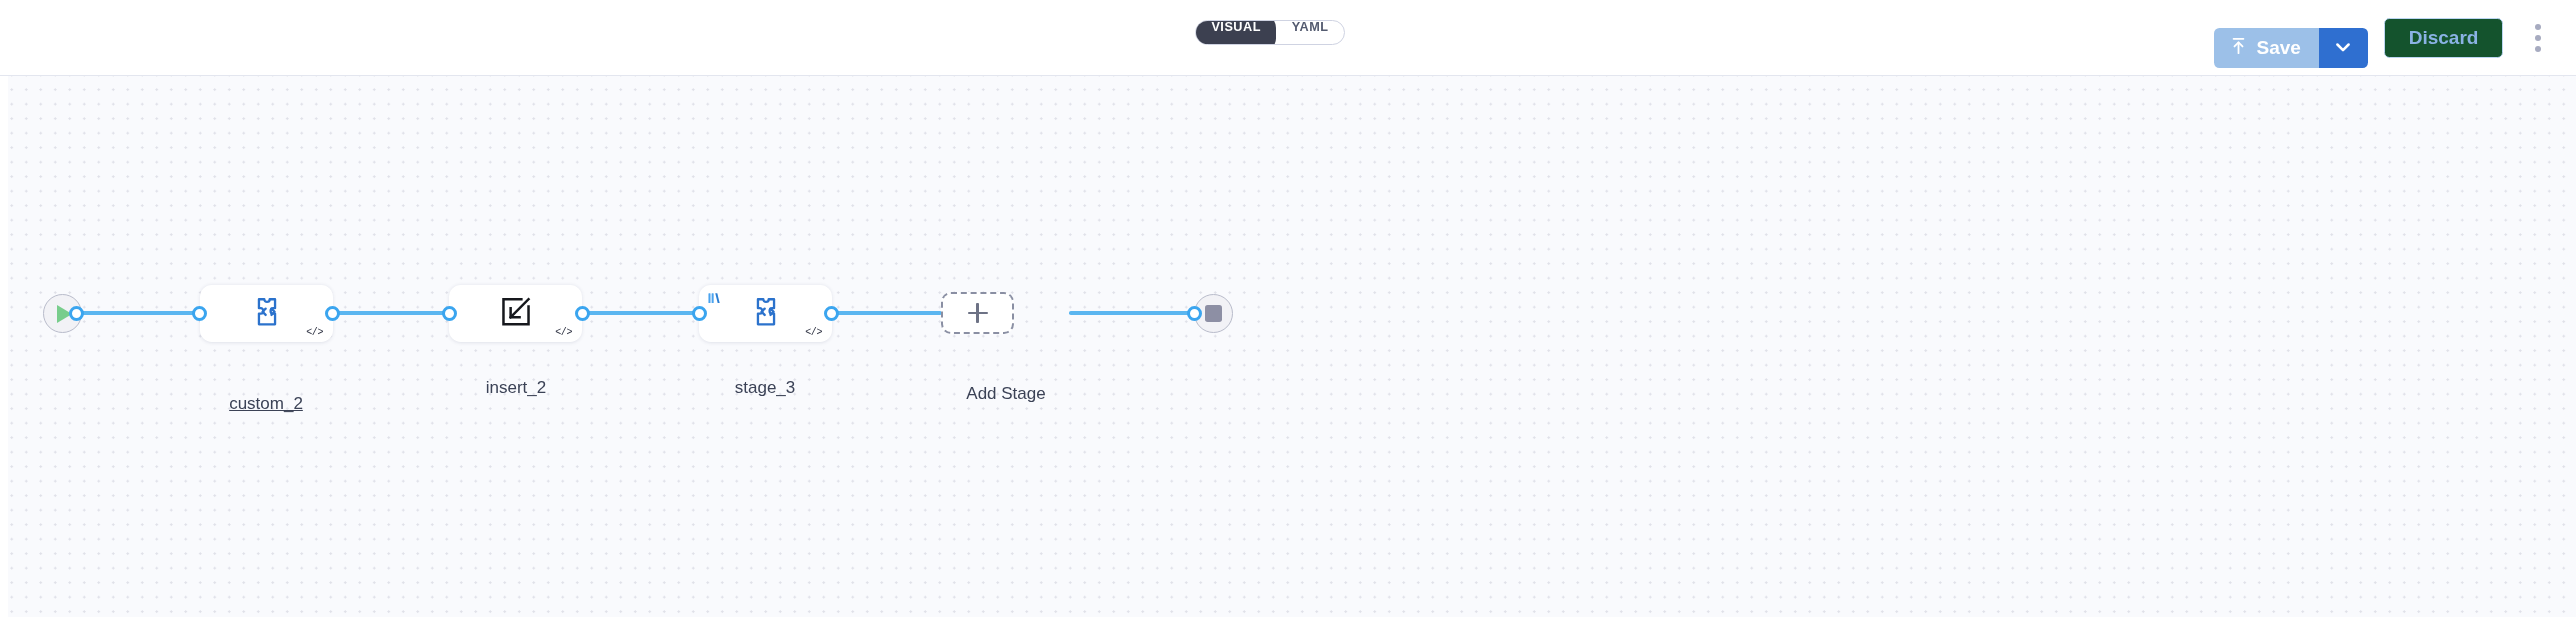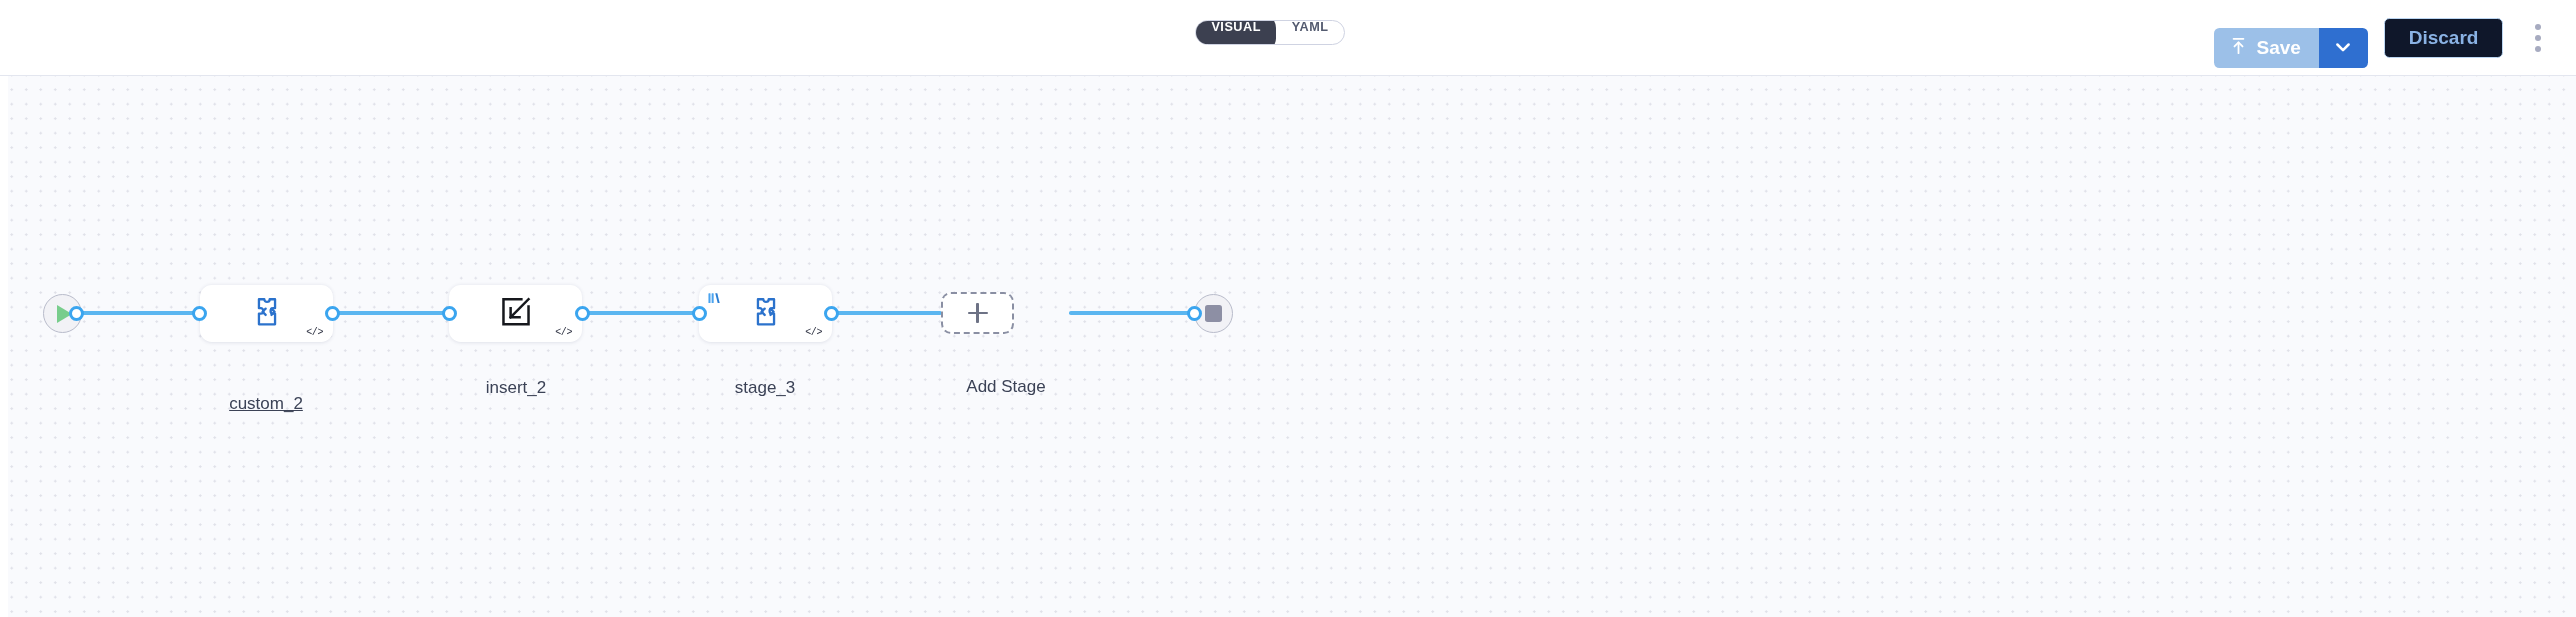--- a/index.html
+++ b/index.html
@@ -140,21 +140,21 @@
     width: 49px;
     display: flex;
     align-items: center;
     justify-content: center;
     cursor: pointer;
   }
   .discard-btn {
     height: 40px;
     border: 0.9px solid #bcd6f2;
     border-radius: 5.4px;
-    background: #0f172a;
+    background: #14532d;
     color: #8ab2e4;
     font-size: 19px;
     font-weight: bold;
     display: flex;
     align-items: center;
     padding: 0 23.6px;
     cursor: pointer;
   }
   .kebab {
     width: 44px; height: 44px;
@@ -398,20 +398,20 @@
   <div class="port" style="left:692px; top:230px;"></div>
   <div class="port" style="left:824px; top:230px;"></div>
   <div class="node-label" style="left:765px; top:302px;text-align:center;">stage_3</div>
 
   <div class="add-node" style="left:941px; top:216px;">
     <span style="position:relative;width:20px;height:20px;display:block;">
       <span class="plus-h" style="left:0; top:8.8px;"></span>
       <span class="plus-v" style="left:8.8px; top:0;"></span>
     </span>
   </div>
-  <div class="node-label" style="left:1006px; top:301px;">Add Stage</div>
+  <div class="node-label" style="left:1006px; top:308px;">Add Stage</div>
 
   <div class="port" style="left:1187px; top:230px;"></div>
   <div class="terminal" style="left:1194px; top:218px;">
     <div class="stop-sq"></div>
   </div>
 </div>
 
 
 </body></html>

